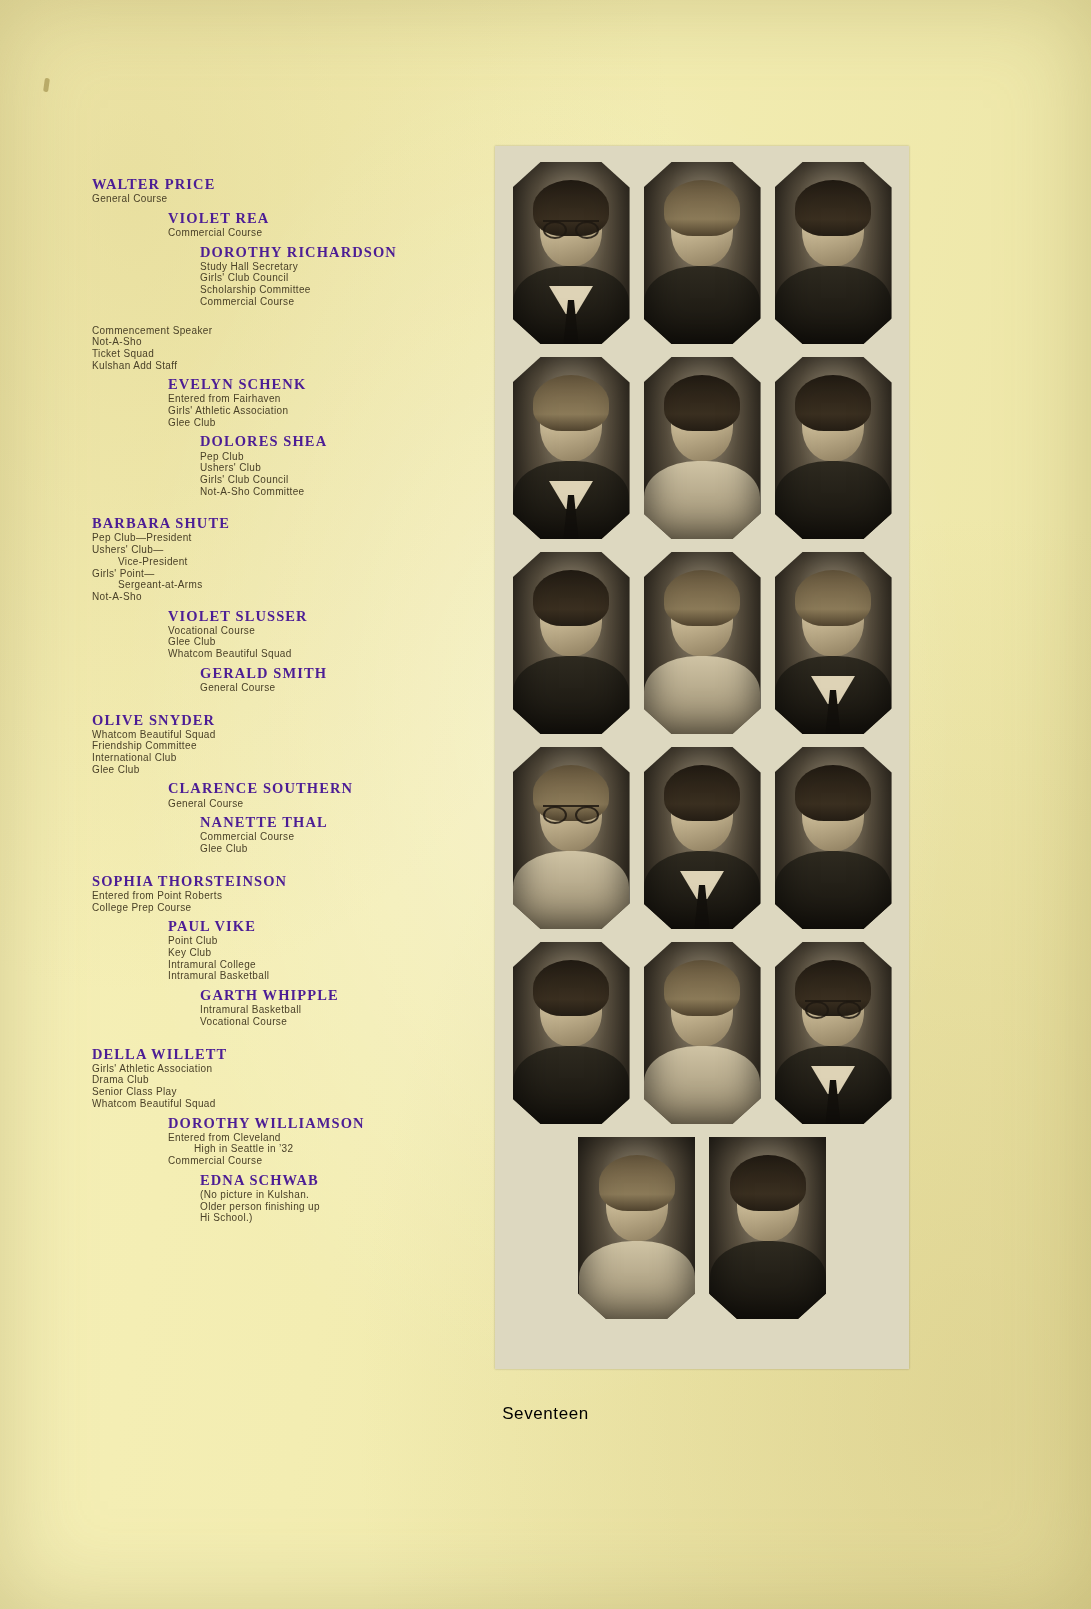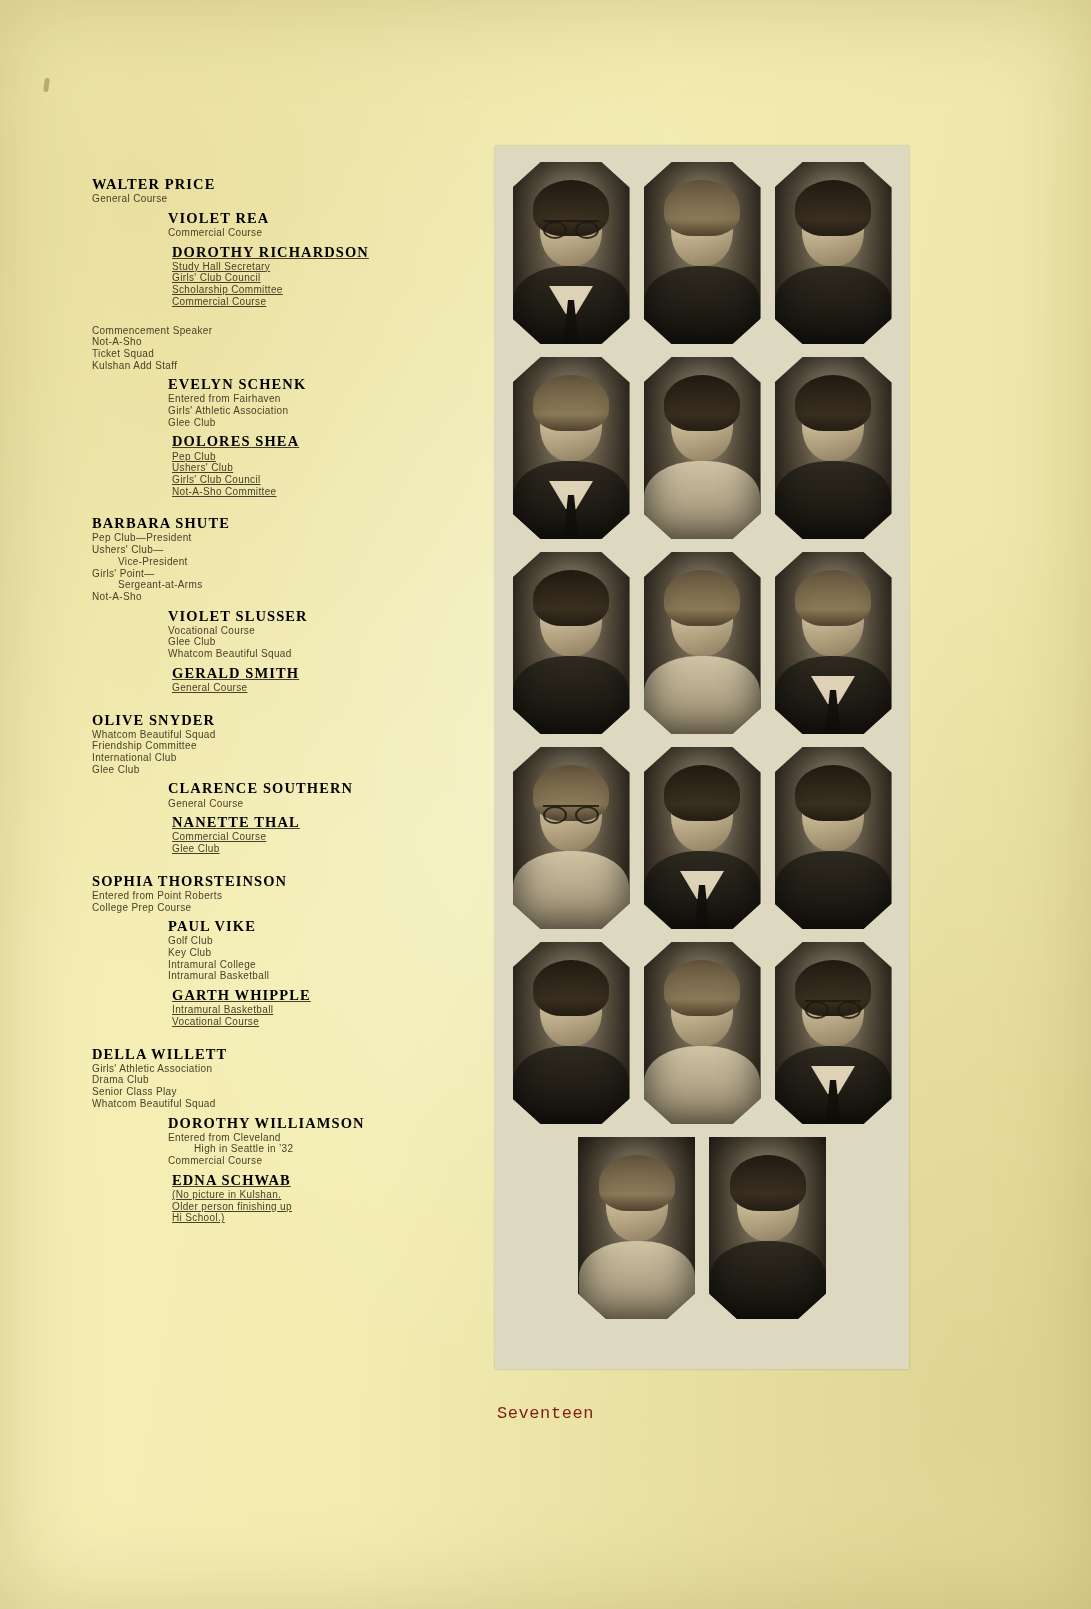--- a/index.html
+++ b/index.html
@@ -59,33 +59,33 @@
   }
 
   .entry {
     margin-bottom: 0px;
   }
   .entry .name {
     font-family: "Liberation Serif", serif;
     font-weight: bold;
     font-size: 14.5px;
     letter-spacing: 1.1px;
-    color: #000000;
+    color: #4c1d95;
     line-height: 1.25;
   }
   .entry .act {
     font-family: "Liberation Sans", sans-serif;
     font-size: 10px;
     letter-spacing: .35px;
     line-height: 1.17;
     color: #4a4128;
   }
   .indent-0 { margin-left: 0px; }
   .indent-1 { margin-left: 76px; }
-  .indent-2 { margin-left: 80px; text-decoration: underline; }
+  .indent-2 { margin-left: 108px; }
   .gap { height: 17px; }
   .smallgap { height: 4px; }
   .sub { padding-left: 26px; display:block; }
 
   
   .photo-block {
     position: absolute;
     left: 495px;
     top: 146px;
     width: 414px;
@@ -203,24 +203,24 @@
   }
   .glasses:before { left: 0; }
   .glasses:after { right: 0; }
 
   
   .folio {
     position: absolute;
     left: 0; right: 0;
     top: 1404px;
     text-align: center;
-    font-family: Liberation Mono, monospace;
+    font-family: Liberation Sans, sans-serif;
     font-size: 17px;
     letter-spacing: .6px;
-    color: #7f1d1d;
+    color: #000000;
   }
 </style>
 </head>
 <body>
 
 <div class="page-bg"></div>
 <div class="edge-dark"></div>
 <div class="spine-mark"></div>
 
 <div class="content">
@@ -308,21 +308,21 @@
       </div>
       <div class="gap"></div>
       <div class="entry indent-0">
         <div class="name">SOPHIA THORSTEINSON</div>
         <div class="act">Entered from Point Roberts</div>
         <div class="act">College Prep Course</div>
       </div>
       <div class="smallgap"></div>
       <div class="entry indent-1">
         <div class="name">PAUL VIKE</div>
-        <div class="act">Golf Club</div>
+        <div class="act">Point Club</div>
         <div class="act">Key Club</div>
         <div class="act">Intramural College</div>
         <div class="act">Intramural Basketball</div>
       </div>
       <div class="smallgap"></div>
       <div class="entry indent-2">
         <div class="name">GARTH WHIPPLE</div>
         <div class="act">Intramural Basketball</div>
         <div class="act">Vocational Course</div>
       </div>

